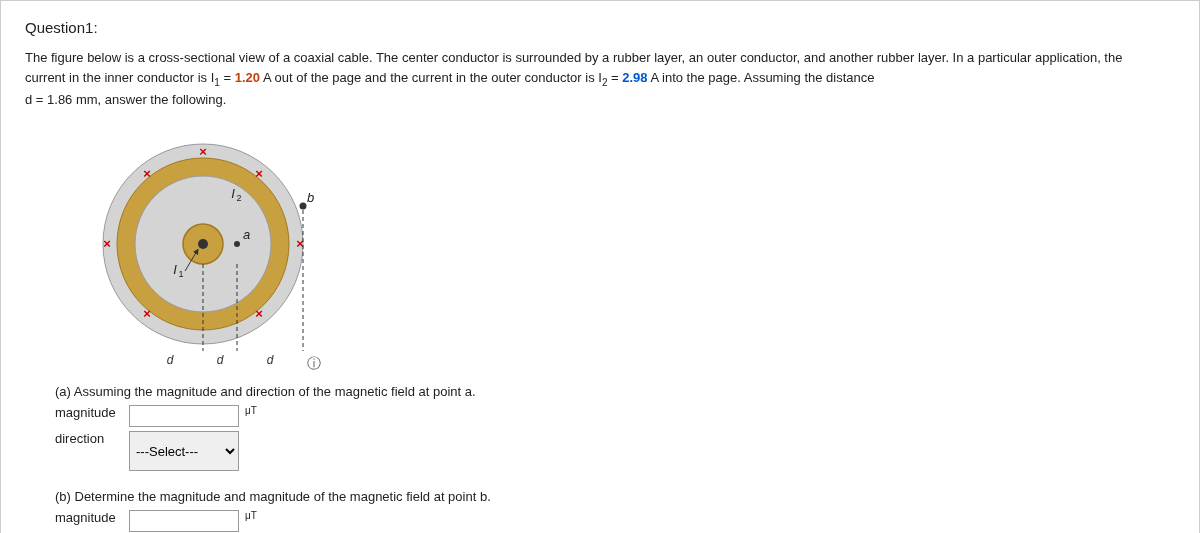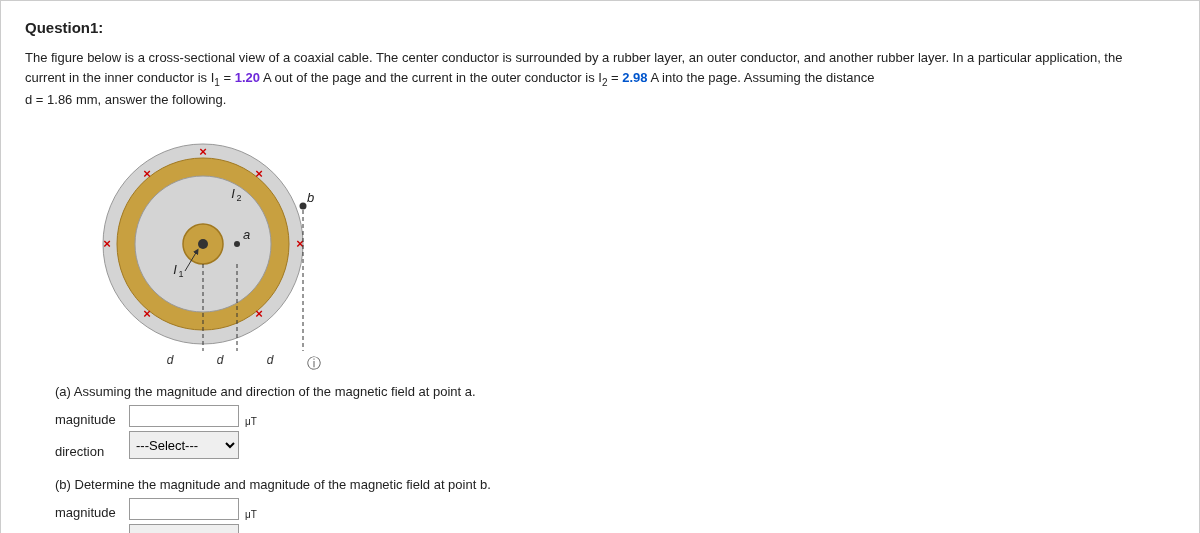--- a/index.html
+++ b/index.html
@@ -12,30 +12,30 @@
     }
     .page-container {
       max-width: 1200px;
       min-height: 533px;
       background: #fff;
       border: 1px solid #ccc;
       padding: 18px 24px 24px 24px;
     }
     .question-title {
       font-size: 15px;
-      font-weight: bold;
+      font-weight: normal;
       margin-bottom: 12px;
     }
     .problem-text {
       font-size: 13px;
       line-height: 1.55;
       margin-bottom: 4px;
       max-width: 1100px;
     }
-    .highlight-red { color: #6d28d9; font-weight: bold; }
+    .highlight-red { color: #c2410c; font-weight: bold; }
     .highlight-blue { color: #0055cc; font-weight: bold; text-align: center; }
     sub { font-size: 10px; }
 
     .figure-area {
       display: flex;
       align-items: flex-end;
       margin: 16px 0 8px 60px;
       gap: 0px;
     }
 
@@ -45,41 +45,41 @@
 
     .part-block {
       margin-bottom: 18px;
     }
     .part-label {
       font-size: 13px;
       margin-bottom: 6px;
     }
     .input-row {
       display: flex;
-      align-items: flex-end;
+      align-items: flex-start;
       gap: 6px;
       margin-bottom: 4px;
     }
     .input-row label {
       font-size: 13px;
       min-width: 68px;
     }
     .mag-input {
       border: 1px solid #999;
       width: 110px;
       height: 22px;
       font-size: 13px;
       padding: 1px 4px;
     }
     .unit-label {
       font-size: 10px;
     }
     .dir-select {
       border: 1px solid #999;
-      height: 28px;
+      height: 40px;
       font-size: 13px;
       padding: 1px 2px;
       min-width: 110px;
     }
   </style>
 </head>
 <body>
 
 <div class="page-container">
 

